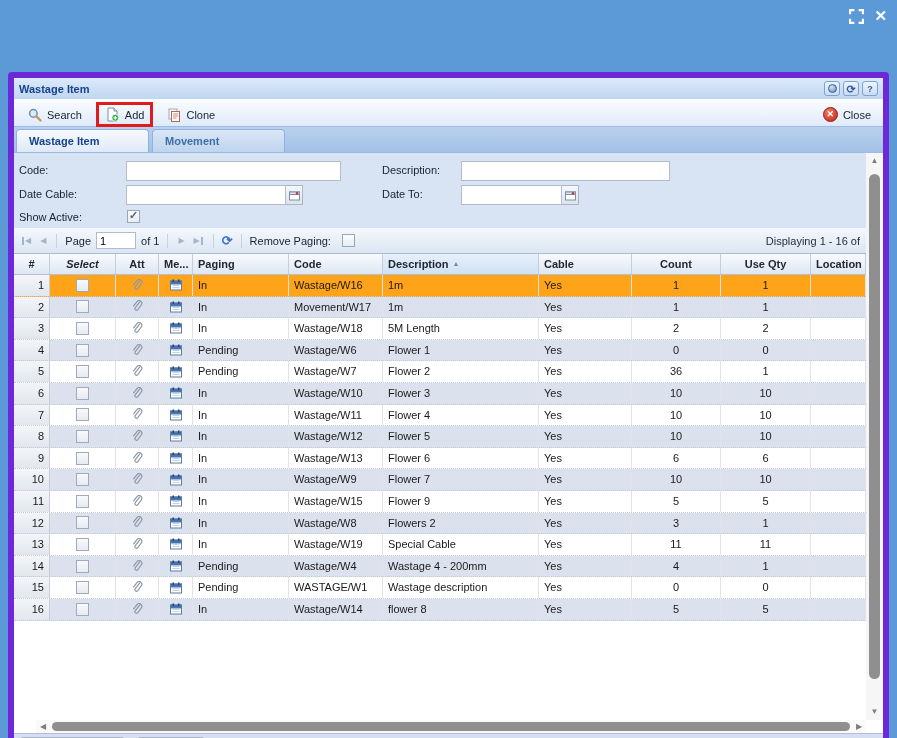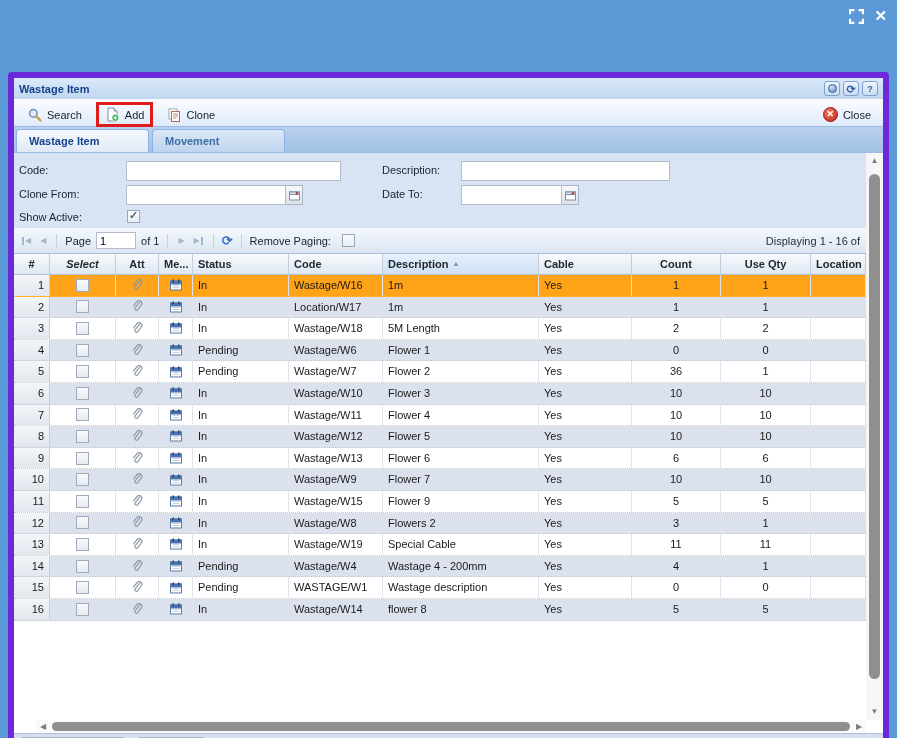--- a/index.html
+++ b/index.html
@@ -187,21 +187,21 @@
 
     <div class="win-body">
       <div class="content">
 
         <div class="form-panel">
           <span class="f-label" style="left:5px; top:11px;">Code:</span>
           <input class="f-input" style="left: 112px; top: 8px; width: 215px;" value="">
           <span class="f-label" style="left:368px; top:11px;">Description:</span>
           <input class="f-input" style="left: 447px; top: 8px; width: 209px;" value="">
 
-          <span class="f-label" style="left:5px; top:35px;">Clone From:</span>
+          <span class="f-label" style="left:5px; top:35px;">Date Cable:</span>
           <input class="f-input" style="left: 112px; top: 32px; width: 160px;" value="">
           <span class="trigger" style="left:272px; top:32px;">
             <svg width="11" height="11" viewBox="0 0 11 11">
                 <rect x="0.5" y="2" width="10" height="8" fill="#ffffff" stroke="#7d8ea6"></rect>
                 <rect x="0.5" y="2" width="10" height="2.5" fill="#dce6f2" stroke="#7d8ea6"></rect>
                 <circle cx="8" cy="3.2" r="1.2" fill="#d62f1f"></circle>
               </svg>
           </span>
           <span class="f-label" style="left:368px; top:35px;">Date To:</span>
           <input class="f-input" style="left: 447px; top: 32px; width: 101px;" value="">
@@ -243,21 +243,21 @@
           <span>Remove Paging:</span>
           <span class="pg-check"></span>
           <span class="pg-display">Displaying 1 - 16 of</span>
         </div>
 
         <div class="grid-header" id="grid-header">
             <div class="gh-cell w0 al-c">#</div>
             <div class="gh-cell w1 al-c">Select</div>
             <div class="gh-cell w2 al-c">Att</div>
             <div class="gh-cell w3 al-l">Me...</div>
-            <div class="gh-cell w4 al-l">Status</div>
+            <div class="gh-cell w4 al-l">Paging</div>
             <div class="gh-cell w5 al-l">Code</div>
             <div class="gh-cell w6 al-l sorted">Description<span class="sort-arrow">▲</span></div>
             <div class="gh-cell w7 al-l">Cable</div>
             <div class="gh-cell w8 al-c">Count</div>
             <div class="gh-cell w9 al-c">Use Qty</div>
             <div class="gh-cell w10 al-r">Location</div>
           </div>
         <div id="grid-rows">
             <div class="grid-row" style="background: rgb(255, 163, 25);">
               <div class="cell c-num w0">1</div>
@@ -299,21 +299,21 @@
               <div class="cell iconcell w3">
                 <svg width="12" height="12" viewBox="0 0 12 12">
                   <rect x="0.5" y="2" width="11" height="9" fill="#ffffff" stroke="#5a7ca8"></rect>
                   <rect x="0.5" y="2" width="11" height="3" fill="#3f6fb5" stroke="#5a7ca8"></rect>
                   <rect x="2.5" y="0.5" width="1.5" height="2.5" fill="#27466e"></rect>
                   <rect x="8" y="0.5" width="1.5" height="2.5" fill="#27466e"></rect>
                   <path d="M2.5 6.5 h7 M2.5 8.5 h7" stroke="#b9c6d6" stroke-width="0.8"></path>
                 </svg>
               </div>
               <div class="cell al-l w4">In</div>
-              <div class="cell al-l w5">Location/W17</div>
+              <div class="cell al-l w5">Movement/W17</div>
               <div class="cell al-l w6">1m</div>
               <div class="cell al-l w7">Yes</div>
               <div class="cell al-c w8">1</div>
               <div class="cell al-c w9">1</div>
               <div class="cell al-l w10"></div>
             </div>
             <div class="grid-row">
               <div class="cell c-num w0">3</div>
               <div class="cell iconcell w1">
                 <div class="row-cb"></div>

